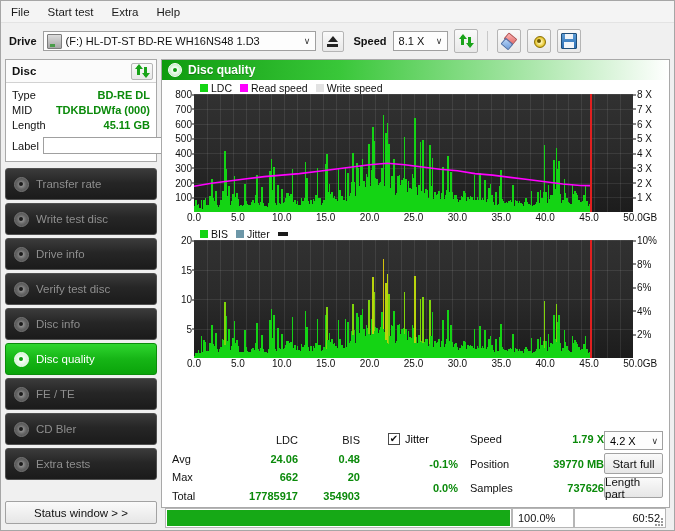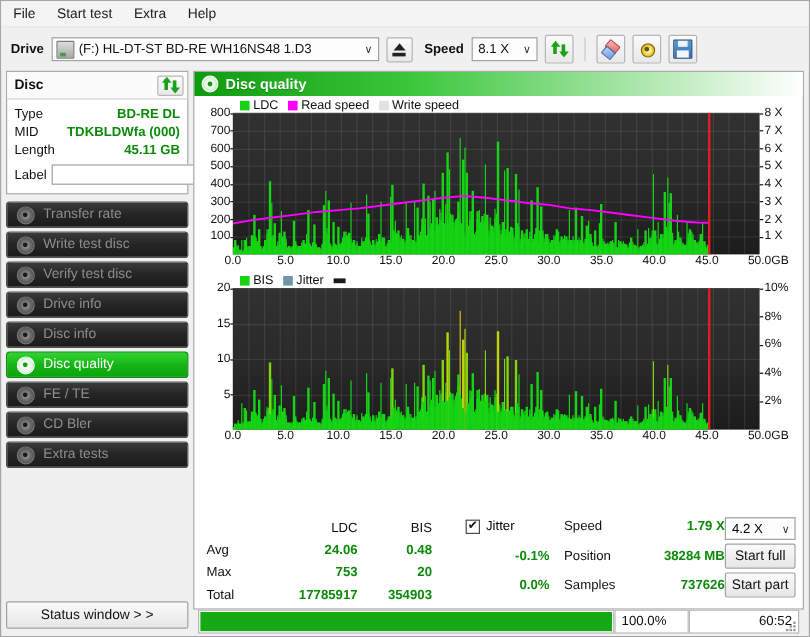--- a/index.html
+++ b/index.html
@@ -134,21 +134,21 @@
   }
   .disc-mini .cd{
     width:14px;height:14px;border-radius:50%;
     background:radial-gradient(circle,#ffffff 18%,#cfcf8a 26%,#b9bd60 48%,#d9dd8e 70%,#8d9140 100%);
     border:1px solid #8a8e45;position:relative;
   }
   .disc-mini .cd:after{content:"";position:absolute;left:5px;top:5px;width:4px;height:4px;border-radius:50%;background:#f4f4ea;border:1px solid #9a9a60;}
   
   .navlist{margin-top:6px;display:flex;flex-direction:column;gap:3px;}
   .navbtn{
-    height:22px;display:flex;align-items:center;gap:7px;padding-left:8px;
+    height:32px;display:flex;align-items:center;gap:7px;padding-left:8px;
     background:linear-gradient(to bottom,#3b3b3b 0%,#262626 45%,#1b1b1b 100%);
     border:1px solid #505050;border-radius:3px;box-sizing:border-box;
     color:#8e8e8e;font-size:11.5px;
   }
   .navbtn.active{
     background:linear-gradient(to bottom,#2fd62f 0%,#16b516 50%,#0aa40a 100%);
     border:1px solid #0c8c0c;color:#ffffff;
   }
   .navico{
     width:13px;height:13px;border-radius:50%;flex:0 0 13px;position:relative;
@@ -369,25 +369,25 @@
         <div class="navbtn">
           <span class="navico"></span>
           <span>Transfer rate</span>
         </div>
         <div class="navbtn">
           <span class="navico"></span>
           <span>Write test disc</span>
         </div>
         <div class="navbtn">
           <span class="navico"></span>
-          <span>Verify test disc</span>
+          <span>Drive info</span>
         </div>
         <div class="navbtn">
           <span class="navico"></span>
-          <span>Drive info</span>
+          <span>Verify test disc</span>
         </div>
         <div class="navbtn">
           <span class="navico"></span>
           <span>Disc info</span>
         </div>
         <div class="navbtn active">
           <span class="navico"></span>
           <span>Disc quality</span>
         </div>
         <div class="navbtn">
@@ -1805,53 +1805,53 @@
           <div class="grid-stats">
             <div class="st-cell"></div>
             <div class="st-cell st-r">LDC</div>
             <div class="st-cell st-r">BIS</div>
 
             <div class="st-cell">Avg</div>
             <div class="st-cell st-r st-val">24.06</div>
             <div class="st-cell st-r st-val">0.48</div>
 
             <div class="st-cell">Max</div>
-            <div class="st-cell st-r st-val">753</div>
+            <div class="st-cell st-r st-val">662</div>
             <div class="st-cell st-r st-val">20</div>
 
             <div class="st-cell">Total</div>
             <div class="st-cell st-r st-val">17785917</div>
             <div class="st-cell st-r st-val">354903</div>
           </div>
 
           <div class="grid-jit">
             <div class="jit-head">
               <span class="chk">✔</span>
               <span>Jitter</span>
             </div>
             <div class="st-cell st-r st-val">-0.1%</div>
             <div class="st-cell st-r st-val">0.0%</div>
           </div>
 
           <div class="grid-sp">
             <div class="st-cell">Speed</div>
             <div class="st-cell st-r st-val">1.79 X</div>
             <div class="st-cell">Position</div>
-            <div class="st-cell st-r st-val">38284 MB</div>
+            <div class="st-cell st-r st-val">39770 MB</div>
             <div class="st-cell">Samples</div>
             <div class="st-cell st-r st-val">737626</div>
           </div>
 
           <div class="btncol">
             <div class="sel-speed">
               <span>4.2 X</span>
               <span class="caret">∨</span>
             </div>
             <div class="gbtn">Start full</div>
-            <div class="gbtn">Start part</div>
+            <div class="gbtn">Length part</div>
           </div>
         </div>
       </div>
 
       <div class="statusbar">
         <div class="sb-cell sb-prog">
           <div class="fill" id="prog-fill" style="width: calc(100% - 2px);"></div>
         </div>
         <div class="sb-cell sb-pct">100.0%</div>
         <div class="sb-cell sb-time">

